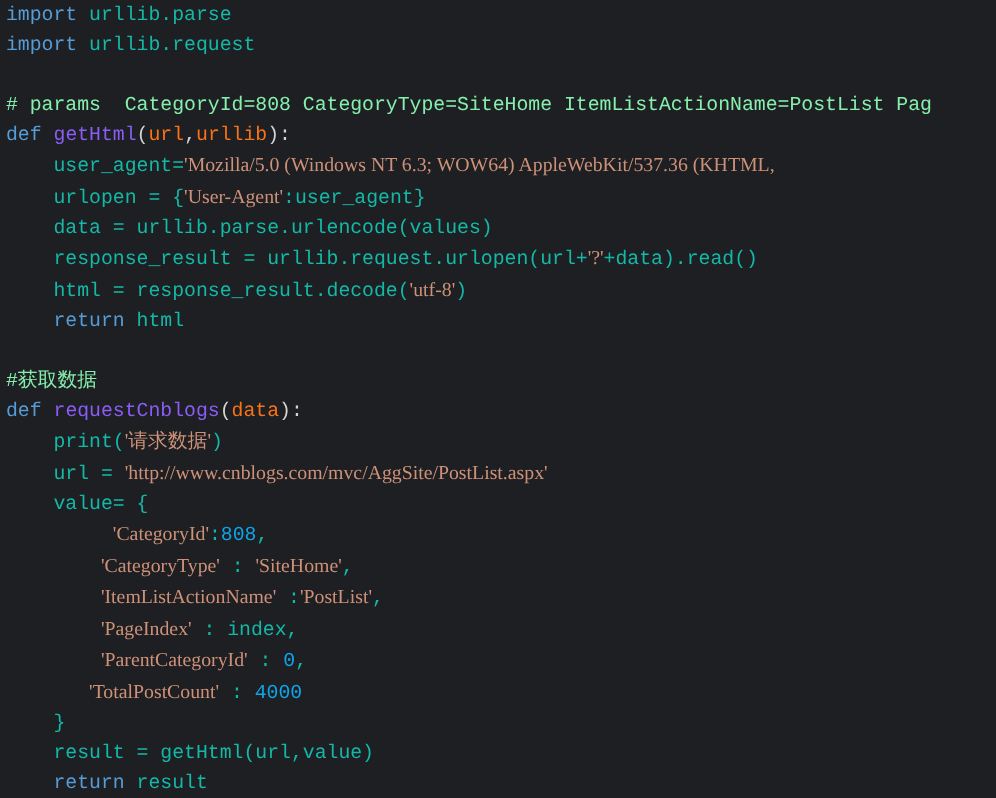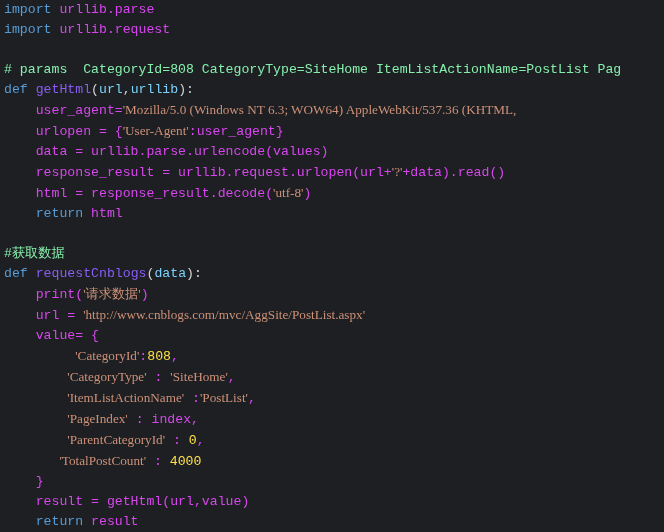--- a/index.html
+++ b/index.html
@@ -13,26 +13,26 @@
   pre.code {
     margin: 0;
     padding: 0 0 0 4px;
     font-family: Consolas, "Courier New", monospace;
     font-size: 13.2px;
     line-height: 20px;
     white-space: pre;
     color: #d4d4d4;
   }
   .tok-kw   { color: #569cd6; text-align: right; }   
-  .tok-mod  { color: #d946ef; }   
+  .tok-mod  { color: #14b8a6; }   
   .tok-cmt  { color: #86efac; }   
   .tok-fn   { color: #8b5cf6; }   
-  .tok-prm  { color: #7dd3fc; }   
+  .tok-prm  { color: #f97316; }   
   .tok-str  { color: #ce9178; font-family: Liberation Serif, serif; }   
-  .tok-num  { color: #fde047; }   
+  .tok-num  { color: #0ea5e9; }   
   .tok-pun  { color: #d4d4d4; }   
 </style>
 </head>
 <body>
 
 <pre class="code"><span class="tok-kw">import</span><span class="tok-mod"> urllib.parse</span>
 <span class="tok-kw">import</span><span class="tok-mod"> urllib.request</span>
 <span></span>
 <span class="tok-cmt"># params  CategoryId=808 CategoryType=SiteHome ItemListActionName=PostList Pag</span>
 <span class="tok-kw">def</span><span> </span><span class="tok-fn">getHtml</span><span class="tok-pun">(</span><span class="tok-prm">url</span><span class="tok-pun">,</span><span class="tok-prm">urllib</span><span class="tok-pun">)</span><span class="tok-pun">:</span>

